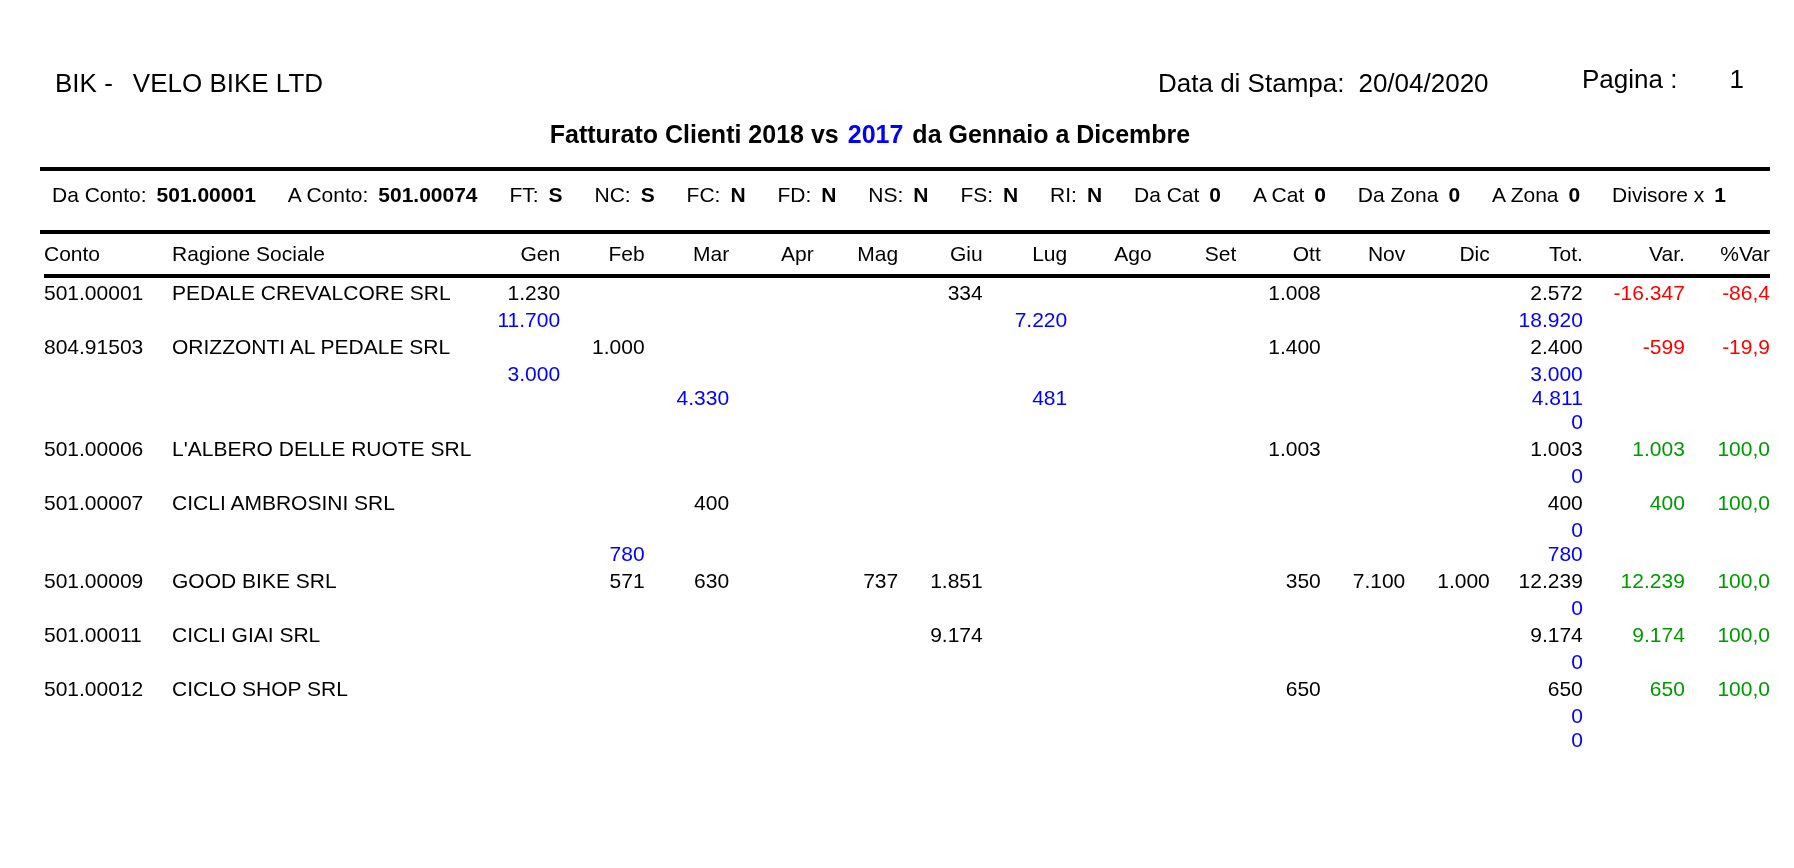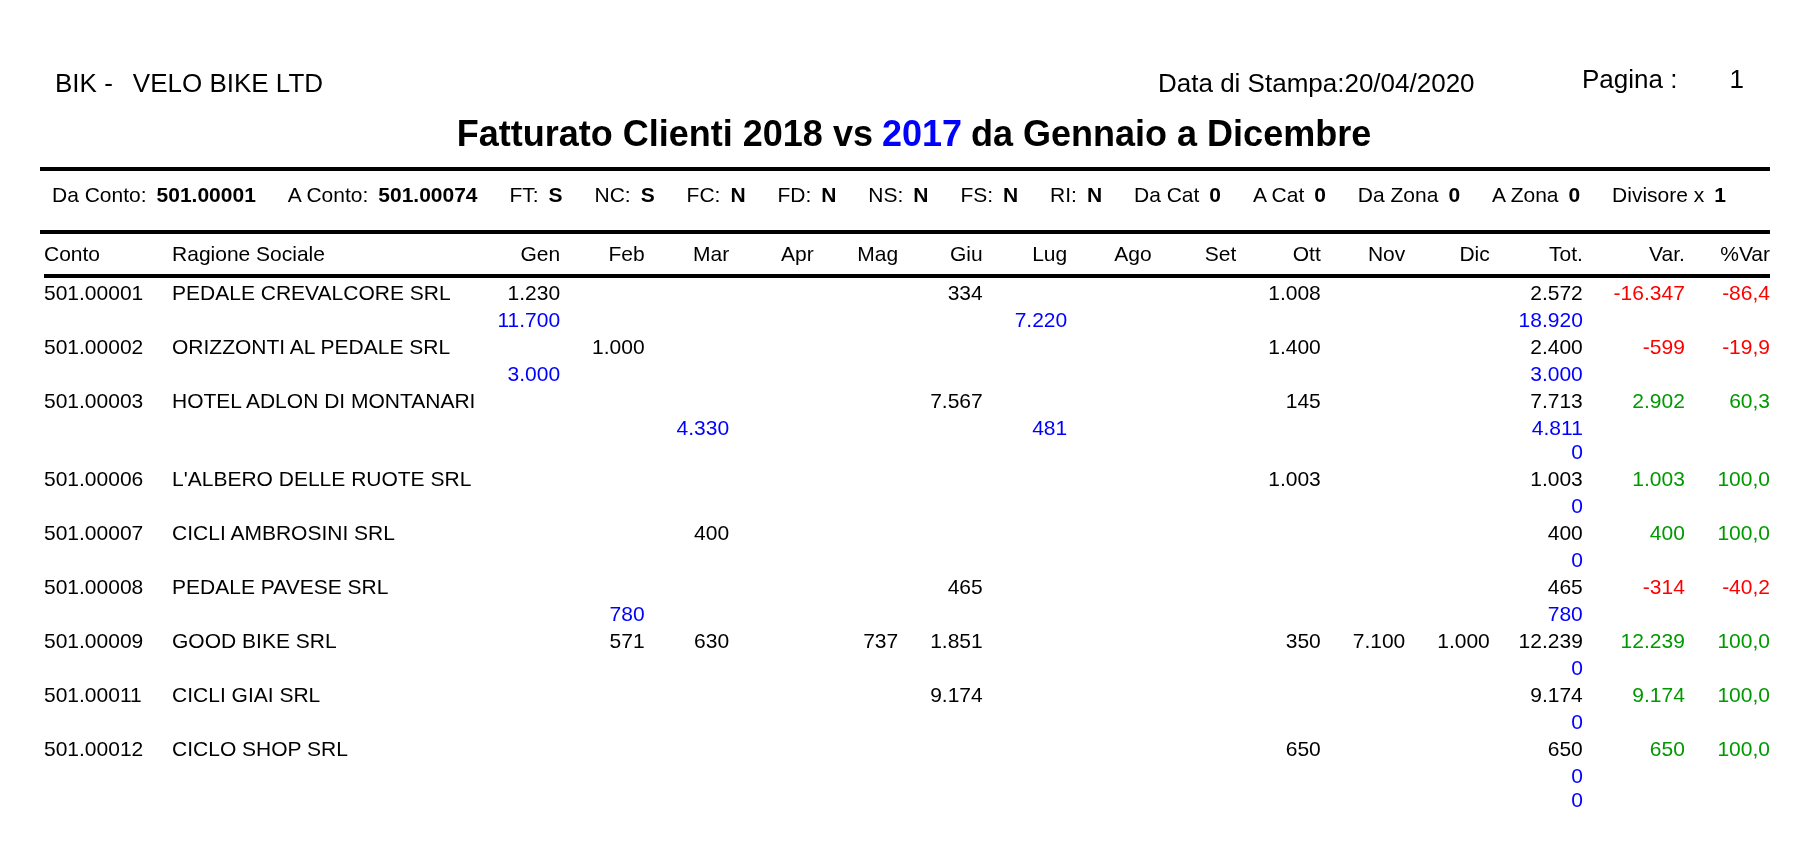--- a/index.html
+++ b/index.html
@@ -9,25 +9,25 @@
     overflow:hidden;
     background:#ffffff;
     font-family:"Liberation Sans",sans-serif;
     color:#000;
   }
   
   .page-header{position:relative;height:98px;}
   .company{position:absolute;left:55px;top:68px;font-size:26px;line-height:30px;white-space:nowrap;}
   .company .co-name{margin-left:20px;}
   .print-date{position:absolute;left:1158px;top:68px;font-size:26px;line-height:30px;white-space:nowrap;}
-  .print-date .val{}
+  .print-date .val{margin-left:14px;}
   .page-num{position:absolute;left:1582px;top:64px;font-size:26px;line-height:30px;white-space:nowrap;text-align:right;}
   .page-num .val{margin-left:52px;}
   
-  .title{margin-top:20px;width:1740px;text-align:center;font-size:36px;line-height:32px;font-weight:bold;white-space:nowrap;margin-left:44px;}
+  .title{margin-top:20px;width:1740px;text-align:center;font-size:25px;line-height:32px;font-weight:bold;white-space:nowrap;}
   .title .year{color:var(--blue);margin:0 9px;}
   
   .rule{height:4px;background:#000;width:1730px;margin-left:40px;}
   .rule1{margin-top:17px;}
   
   .filters{
     width:1674px;margin-left:52px;height:47px;
     display:flex;align-items:center;justify-content:space-between;
     padding-bottom:12px;box-sizing:content-box;
     font-size:21px;white-space:nowrap;
@@ -168,21 +168,21 @@
           <td class="r"></td>
           <td class="r"></td>
           <td class="r"></td>
           <td class="r"></td>
           <td class="r"></td>
           <td class="r">18.920</td>
           <td class="r"></td>
           <td class="r"></td>
         </tr>
         <tr class="main">
-          <td class="l conto">501.00002</td>
+          <td class="l conto">804.91503</td>
           <td class="l">ORIZZONTI AL PEDALE SRL</td>
           <td class="r"></td>
           <td class="r">1.000</td>
           <td class="r"></td>
           <td class="r"></td>
           <td class="r"></td>
           <td class="r"></td>
           <td class="r"></td>
           <td class="r"></td>
           <td class="r"></td>
@@ -205,39 +205,20 @@
           <td class="r"></td>
           <td class="r"></td>
           <td class="r"></td>
           <td class="r"></td>
           <td class="r"></td>
           <td class="r"></td>
           <td class="r">3.000</td>
           <td class="r"></td>
           <td class="r"></td>
         </tr>
-        <tr class="main">
-          <td class="l conto">501.00003</td>
-          <td class="l">HOTEL ADLON DI MONTANARI</td>
-          <td class="r"></td>
-          <td class="r"></td>
-          <td class="r"></td>
-          <td class="r"></td>
-          <td class="r"></td>
-          <td class="r">7.567</td>
-          <td class="r"></td>
-          <td class="r"></td>
-          <td class="r"></td>
-          <td class="r">145</td>
-          <td class="r"></td>
-          <td class="r"></td>
-          <td class="r">7.713</td>
-          <td class="r pos">2.902</td>
-          <td class="r pos">60,3</td>
-        </tr>
         <tr class="prev">
           <td class="l conto"></td>
           <td class="l"></td>
           <td class="r"></td>
           <td class="r"></td>
           <td class="r">4.330</td>
           <td class="r"></td>
           <td class="r"></td>
           <td class="r"></td>
           <td class="r">481</td>
@@ -337,39 +318,20 @@
           <td class="r"></td>
           <td class="r"></td>
           <td class="r"></td>
           <td class="r"></td>
           <td class="r"></td>
           <td class="r"></td>
           <td class="r"></td>
           <td class="r">0</td>
           <td class="r"></td>
           <td class="r"></td>
-        </tr>
-        <tr class="main">
-          <td class="l conto">501.00008</td>
-          <td class="l">PEDALE PAVESE SRL</td>
-          <td class="r"></td>
-          <td class="r"></td>
-          <td class="r"></td>
-          <td class="r"></td>
-          <td class="r"></td>
-          <td class="r">465</td>
-          <td class="r"></td>
-          <td class="r"></td>
-          <td class="r"></td>
-          <td class="r"></td>
-          <td class="r"></td>
-          <td class="r"></td>
-          <td class="r">465</td>
-          <td class="r neg">-314</td>
-          <td class="r neg">-40,2</td>
         </tr>
         <tr class="prev">
           <td class="l conto"></td>
           <td class="l"></td>
           <td class="r"></td>
           <td class="r">780</td>
           <td class="r"></td>
           <td class="r"></td>
           <td class="r"></td>
           <td class="r"></td>

